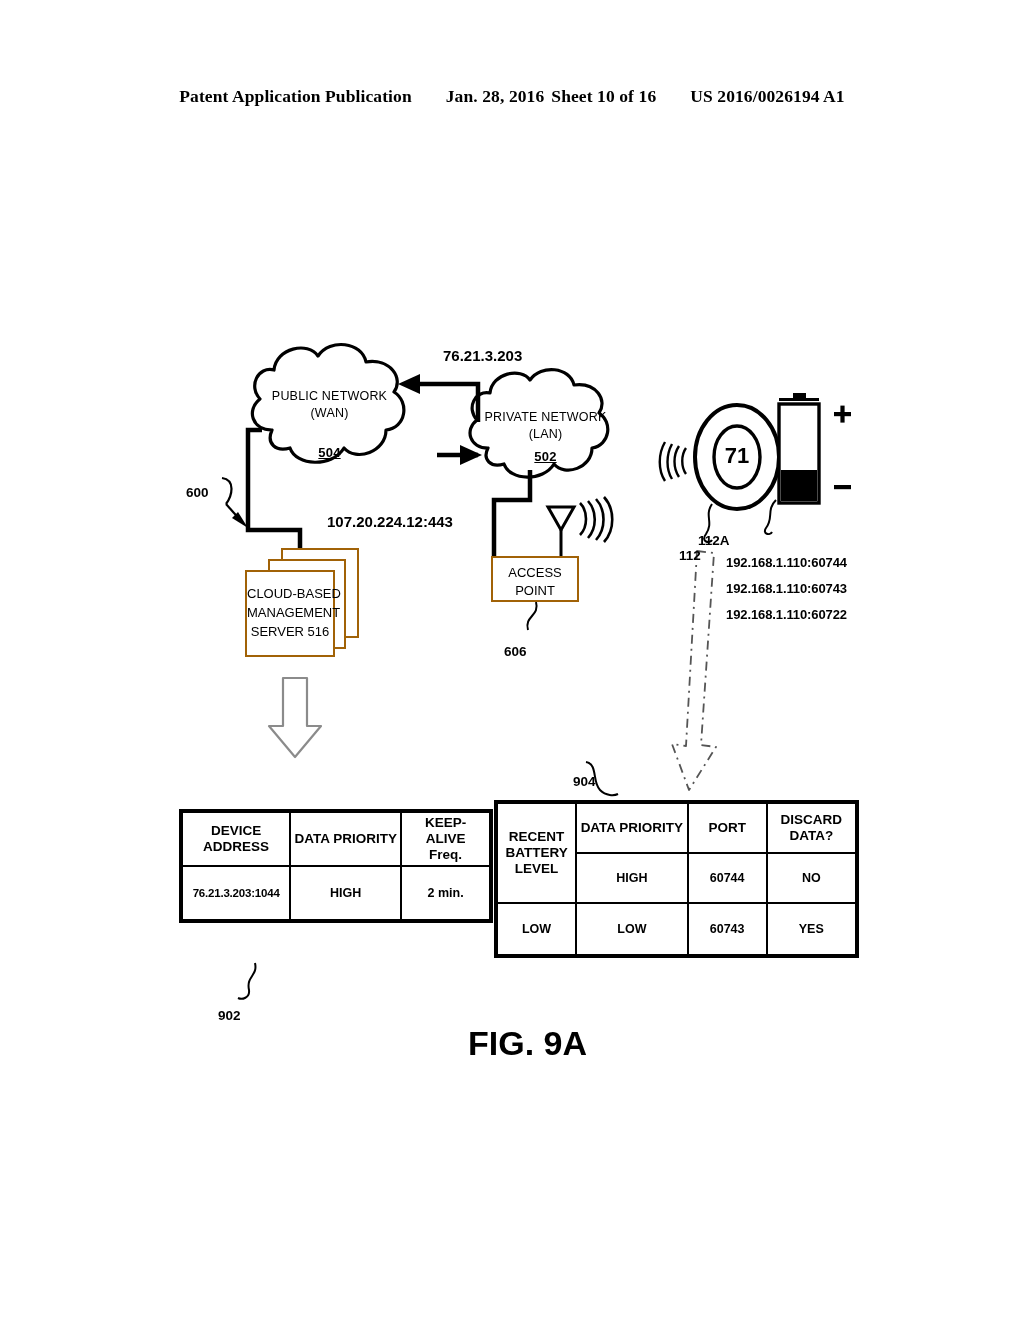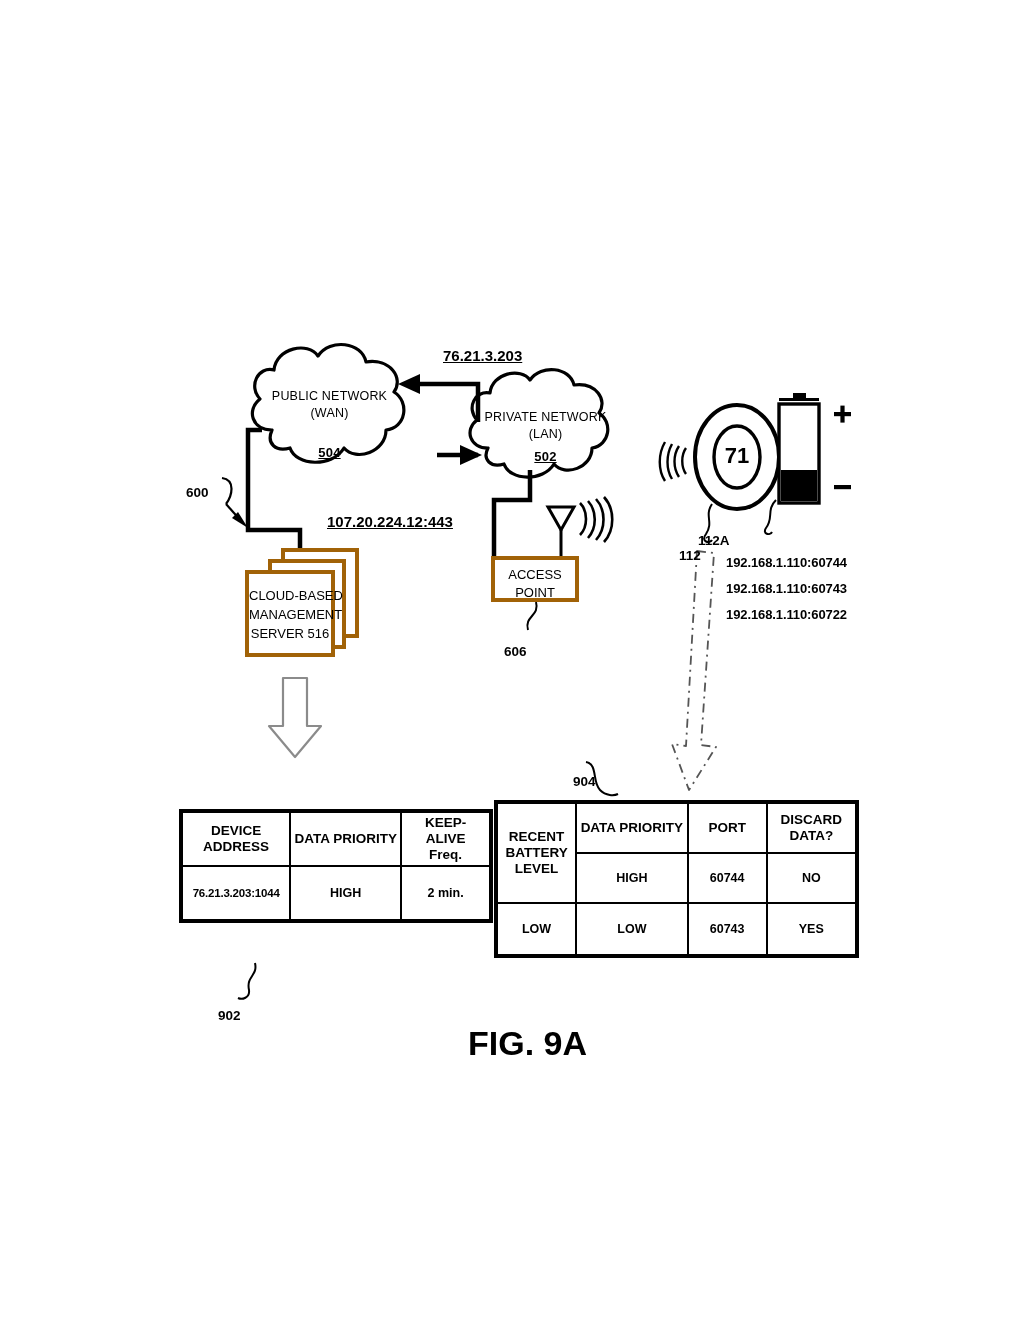--- a/index.html
+++ b/index.html
@@ -17,29 +17,29 @@
     font-family:"Liberation Serif",serif;font-weight:bold;font-size:17.5px;
     letter-spacing:.1px;white-space:nowrap;
   }
   .hdr .h1{}
   .hdr .h2{margin-left:34px;}
   .hdr .h3{margin-left:7px;}
   .hdr .h4{margin-left:34px;}
 
   
   .abs{position:absolute;}
-  .lbl{position:absolute;font-weight:bold;white-space:nowrap;line-height:1.15;text-decoration:underline;}
+  .lbl{position:absolute;font-weight:bold;white-space:nowrap;line-height:1.15;}
   .cloudtxt{
     position:absolute;text-align:center;white-space:nowrap;
     font-size:12.5px;line-height:17px;letter-spacing:.2px;
   }
   .cloudnum{font-weight:bold;text-decoration:underline;font-size:13px;}
 
   
-  .box{position:absolute;border:4px solid #a16207;background:#fff;box-sizing:border-box;}
+  .box{position:absolute;border:2px solid #a16207;background:#fff;box-sizing:border-box;}
   .boxtxt{
     position:absolute;left:0;right:0;text-align:center;
     font-size:13px;line-height:19px;white-space:nowrap;
   }
 
   
   .tbl{position:absolute;border-collapse:collapse;background:#fff;}
   .tbl td{
     border:2.2px solid #000;text-align:center;vertical-align:middle;
     font-weight:bold;font-size:12.5px;line-height:15px;padding:2px 3px;
@@ -55,20 +55,26 @@
   }
 
   .ipline{position:absolute;font-weight:bold;font-size:13px;white-space:nowrap;letter-spacing:-.1px;}
   .reflbl{position:absolute;font-weight:bold;font-size:13.5px;margin-top:12px;}
 </style>
 </head>
 <body>
 
 <div class="page">
 
+  <div class="hdr">
+    <span class="h1">Patent Application Publication</span>
+    <span class="h2">Jan. 28, 2016</span>
+    <span class="h3">Sheet 10 of 16</span>
+    <span class="h4">US 2016/0026194 A1</span>
+  </div>
 
   <svg class="abs" style="left:0;top:0;" width="1024" height="1320">
 
     <g>
       <path d="M272,430
                C252,430 246,410 260,399
                C248,386 258,366 274,370
                C276,348 308,341 318,356
                C330,338 362,342 366,362
                C390,358 404,378 394,392

